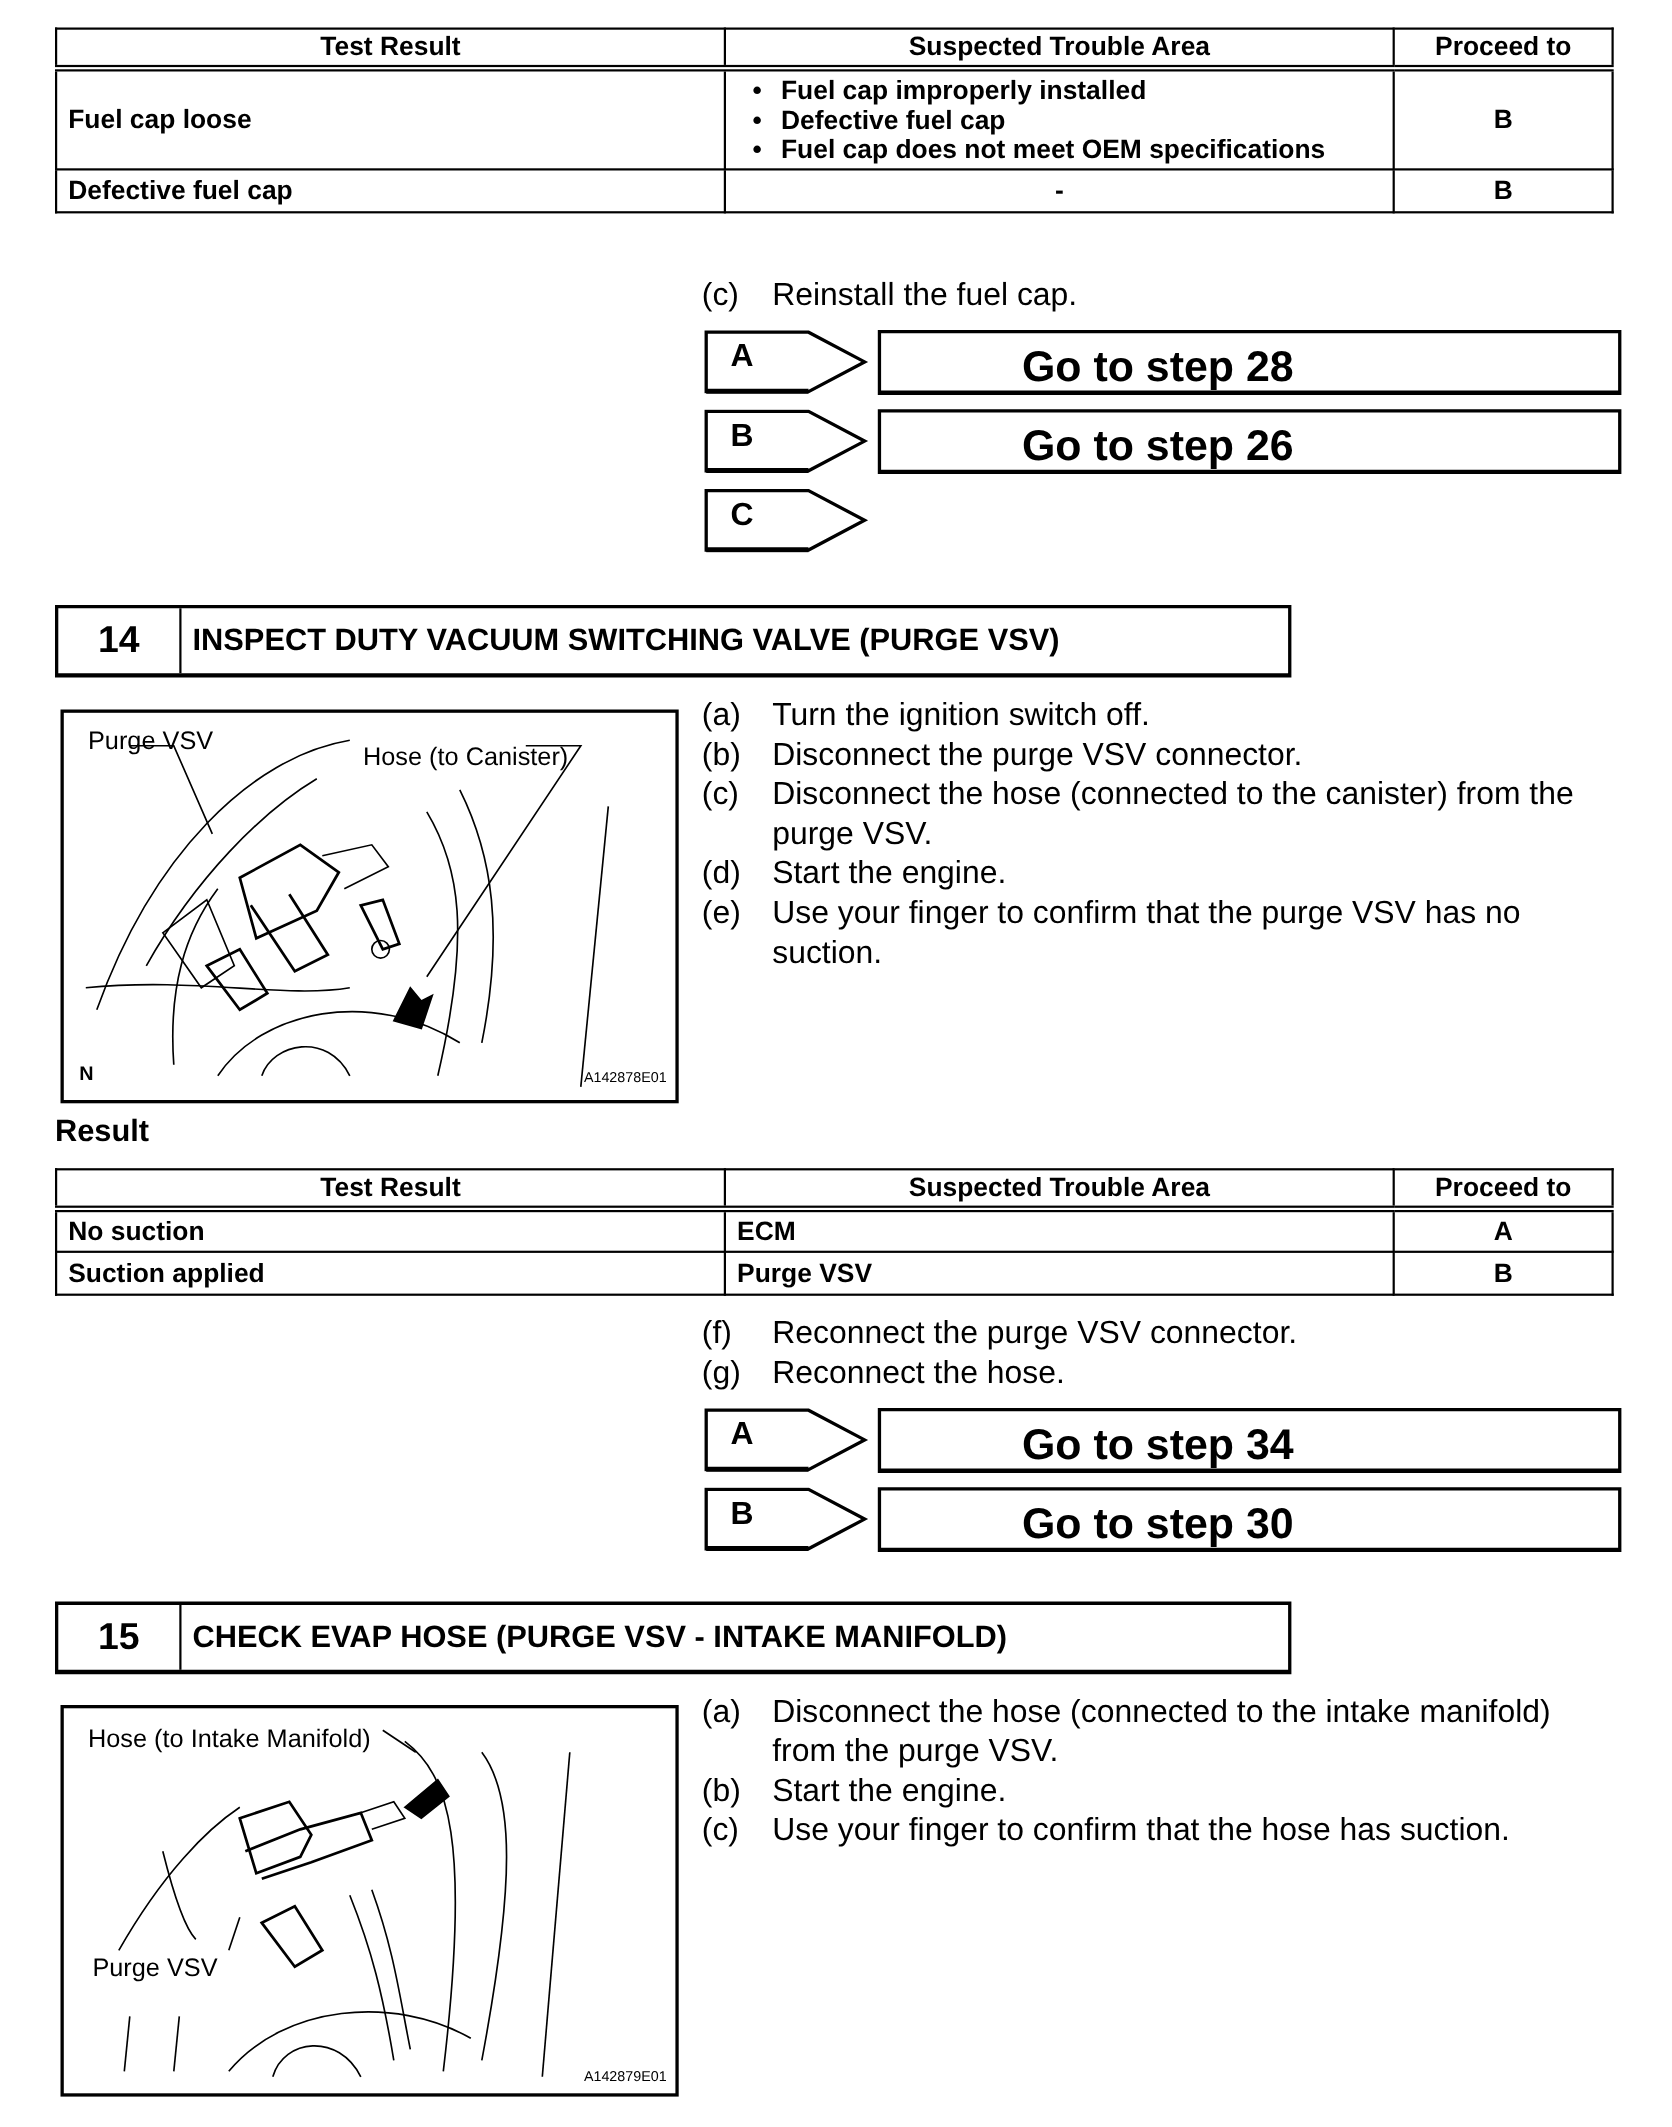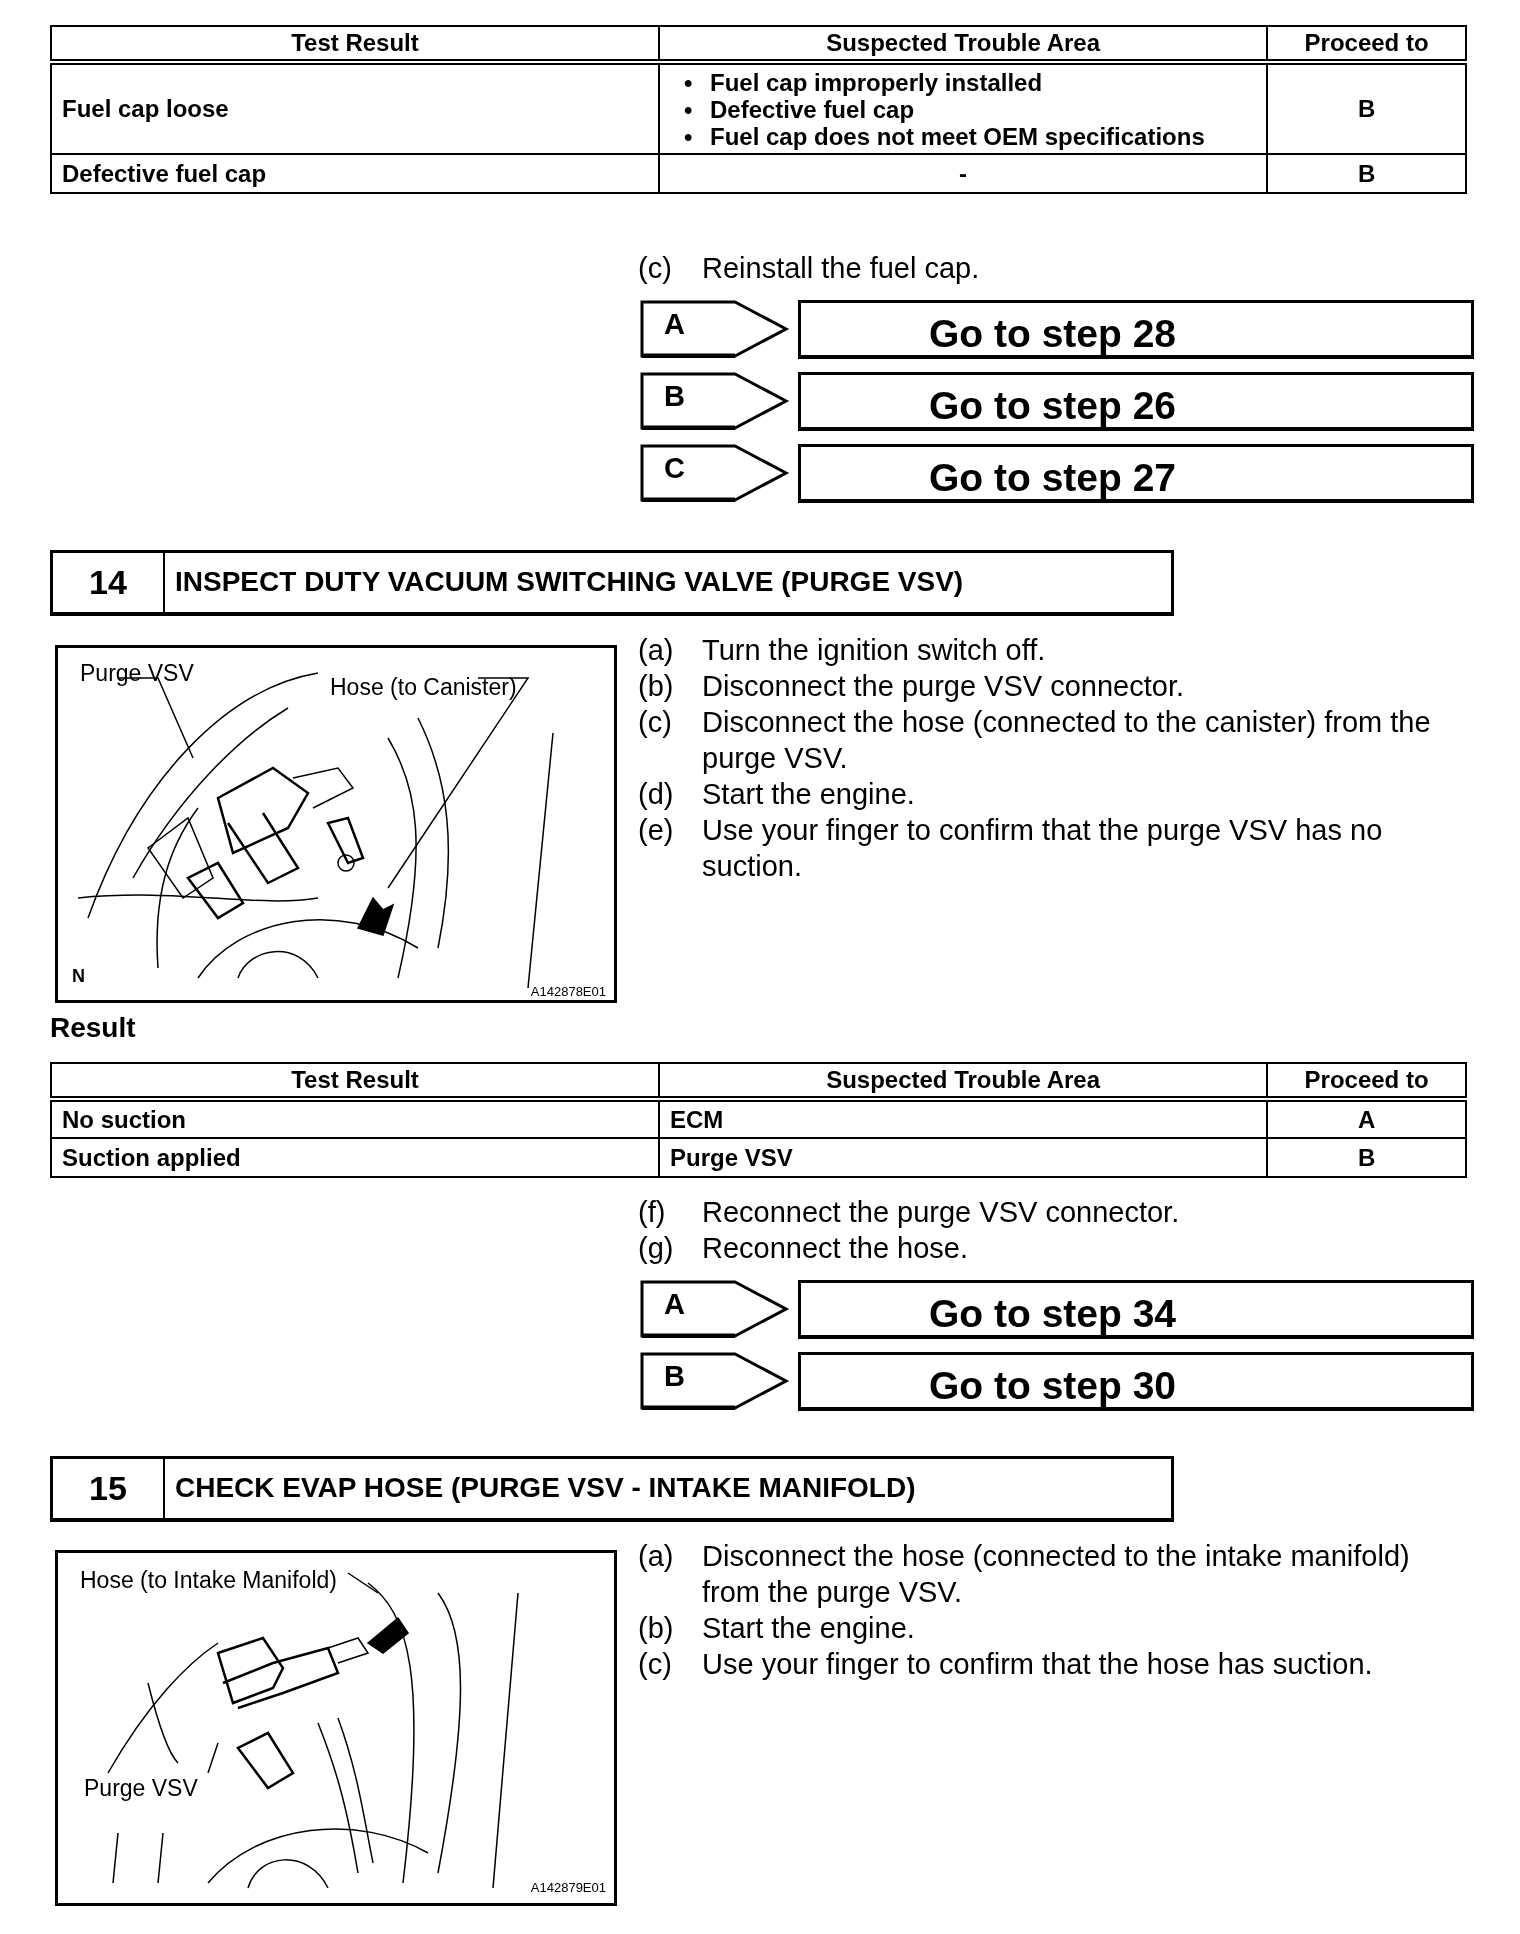--- a/index.html
+++ b/index.html
@@ -95,23 +95,20 @@
     </div>
 </div>
 <div class="branch" style="left:640px;top:444px;width:830px;">
   <svg class="tag" viewBox="0 0 150 58">
       <polygon points="2,2 95,2 146,29 95,56 2,56" fill="#fff" stroke="#000" stroke-width="3"></polygon>
       <line x1="2" y1="56" x2="95" y2="56" stroke="#000" stroke-width="5"></line>
     </svg>
   <div class="tag">
       <span>C</span>
     </div>
-  <div class="goto">
-      <span>Go to step 27</span>
-    </div>
 </div>
 
 <div class="step-hdr" style="top:550px;">
   <div class="num">14</div>
   <div class="title">INSPECT DUTY VACUUM SWITCHING VALVE (PURGE VSV)</div>
 </div>
 
 <div class="figure" style="left:55px;top:645px;width:562px;height:358px;">
   <svg class="abs" style="left:0;top:0" width="556" height="352" viewBox="0 0 556 352" fill="none" stroke="#000" stroke-width="1.5">
     <path d="M30,270 C80,130 170,40 260,25"></path>
@@ -130,21 +127,21 @@
     <path d="M330,90 C360,140 370,200 340,330"></path>
     <path d="M360,70 C390,130 400,200 380,300"></path>
     <path d="M495,85 L470,340"></path>
     <path d="M60,30 L100,30 L135,110" stroke-width="1.5"></path>
     <path d="M420,30 L470,30 L330,240" stroke-width="1.5"></path>
     <path d="M20,250 C120,240 200,260 260,250"></path>
   </svg>
   <span class="cap" style="left:22px;top:12px;">Purge VSV</span>
   <span class="cap" style="left:272px;top:26px;">Hose (to Canister)</span>
   <span class="cap" style="left:14px;top:318px;font-size:18px;font-weight:bold;">N</span>
-  <span class="code" style="right:8px;top:324px;margin-top:12px;">A142878E01</span>
+  <span class="code" style="right:8px;top:324px;">A142878E01</span>
 </div>
 
 <div class="step-text abs" style="left:638px;top:632px;width:830px;">
   <div class="row">
       <span class="lbl">(a)</span>
       <span>Turn the ignition switch off.</span>
     </div>
   <div class="row">
       <span class="lbl">(b)</span>
       <span>Disconnect the purge VSV connector.</span>

